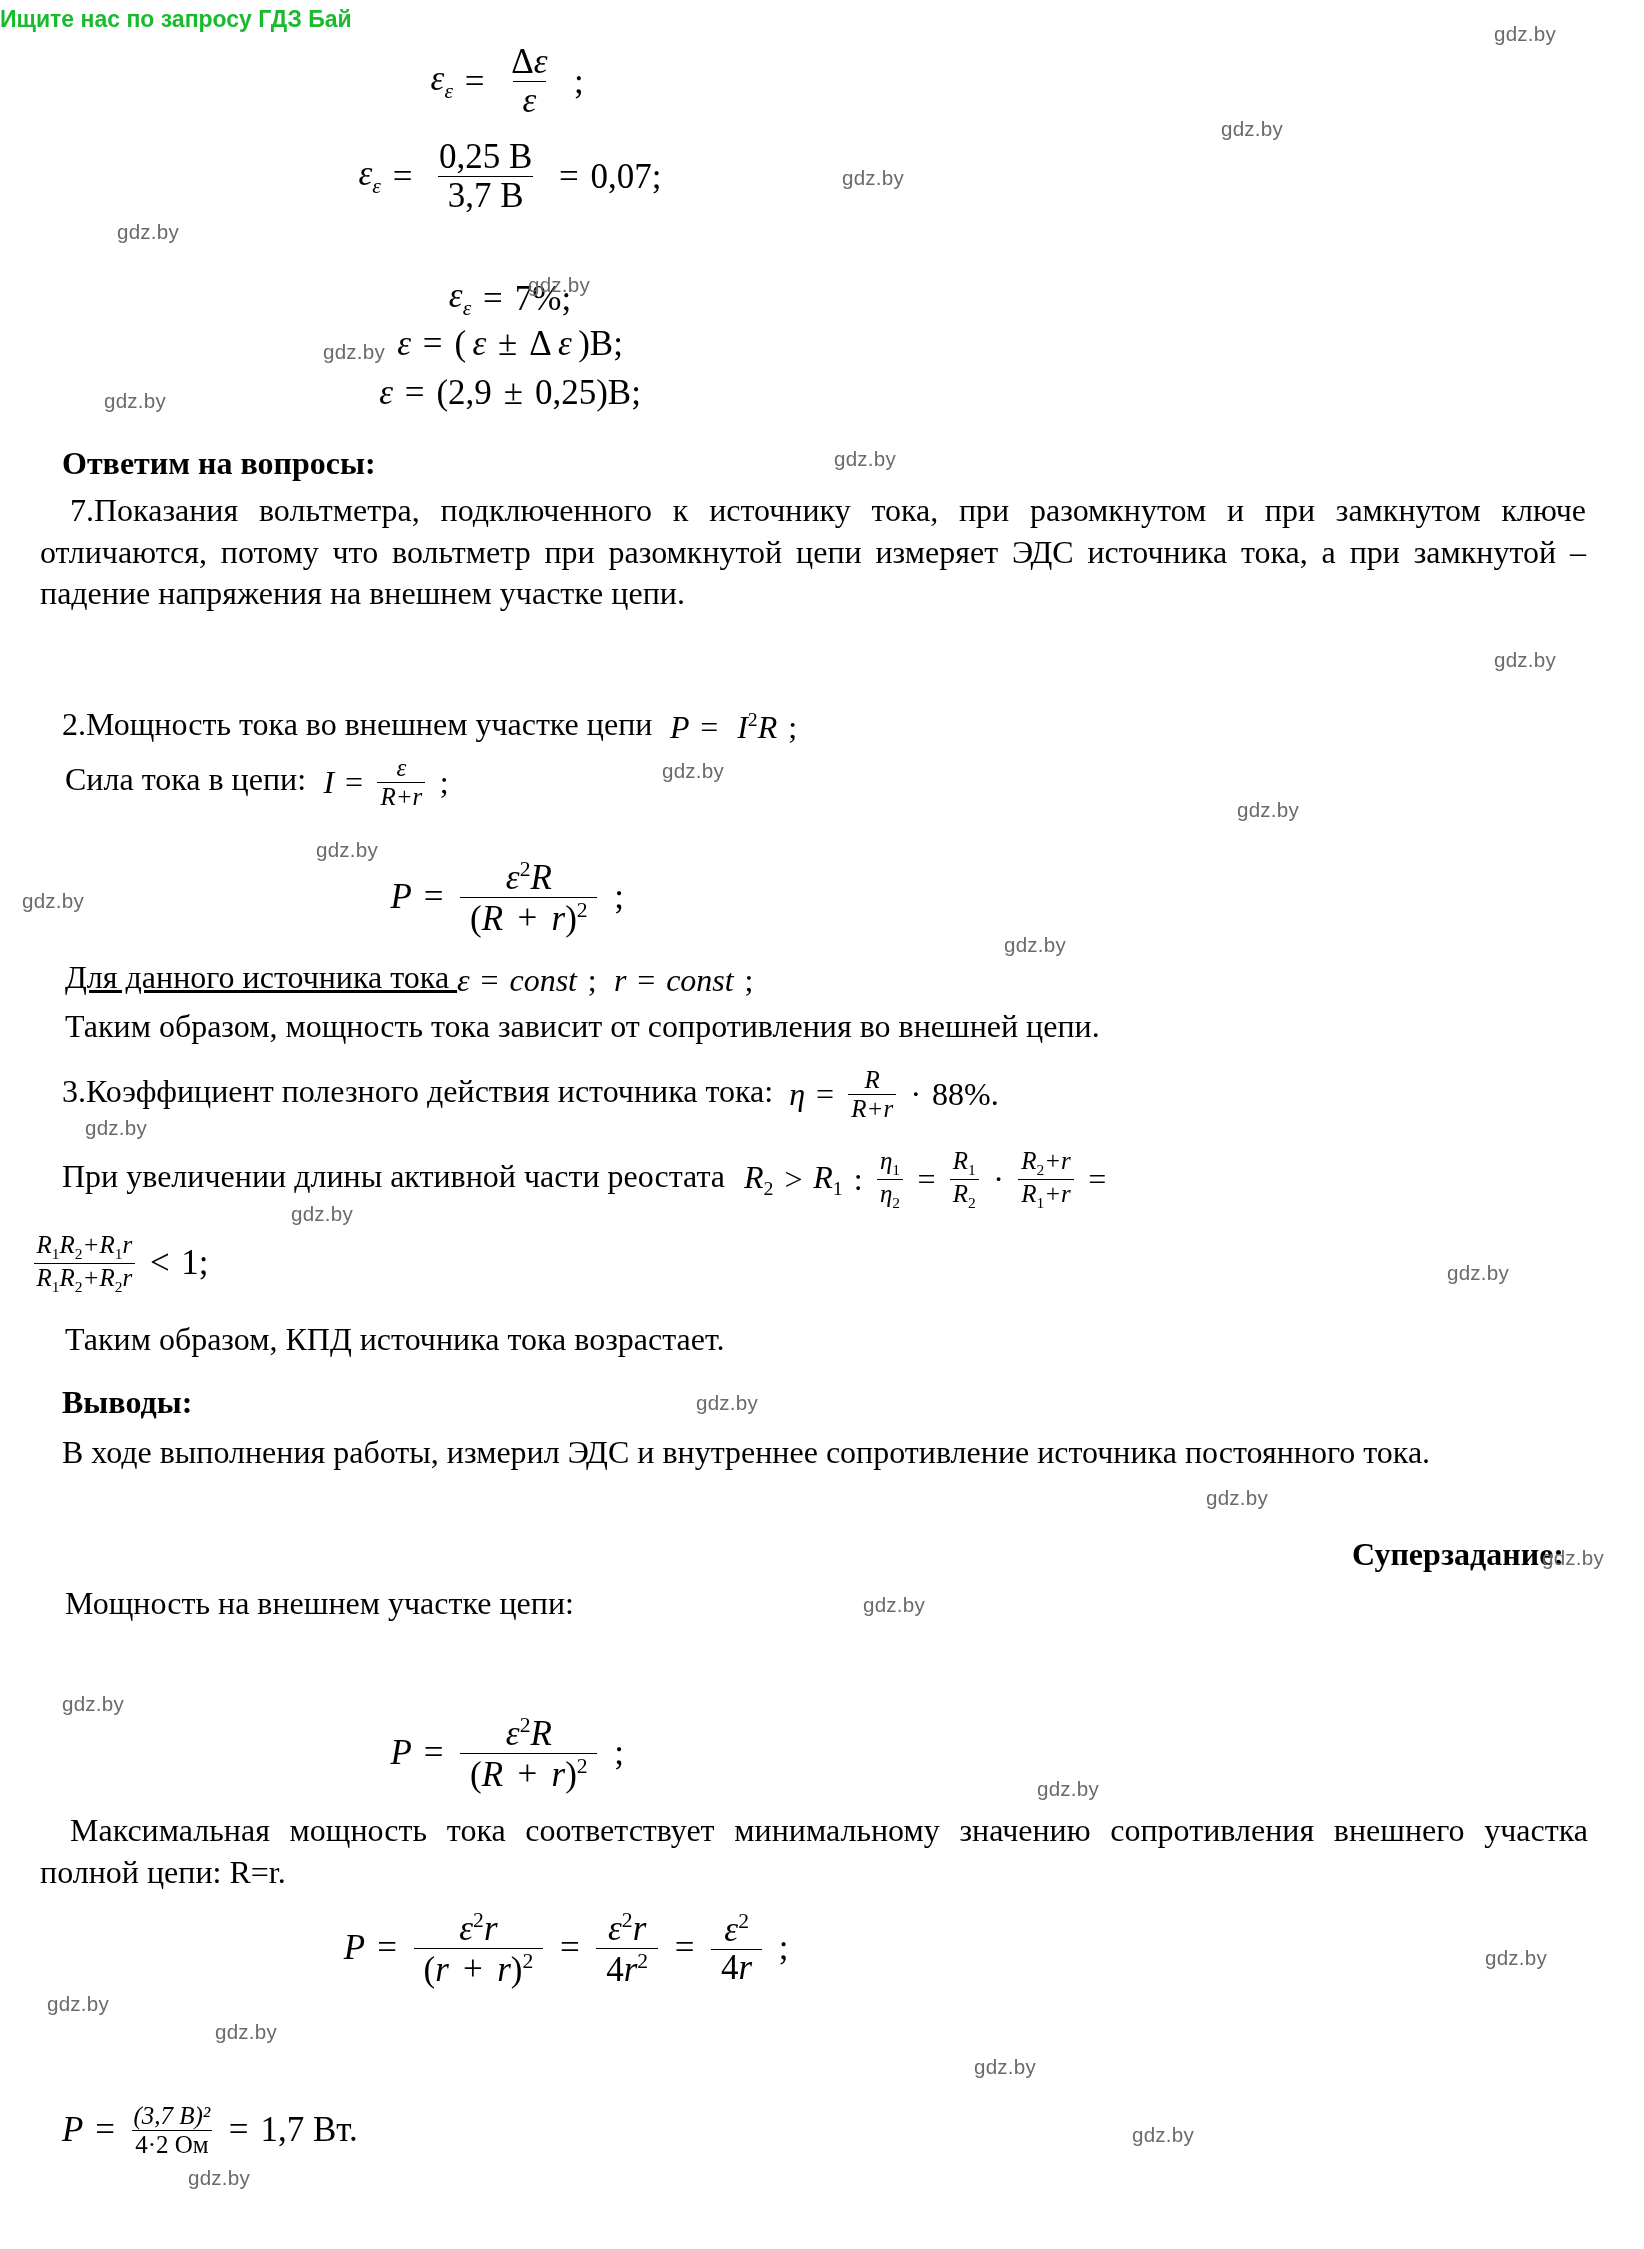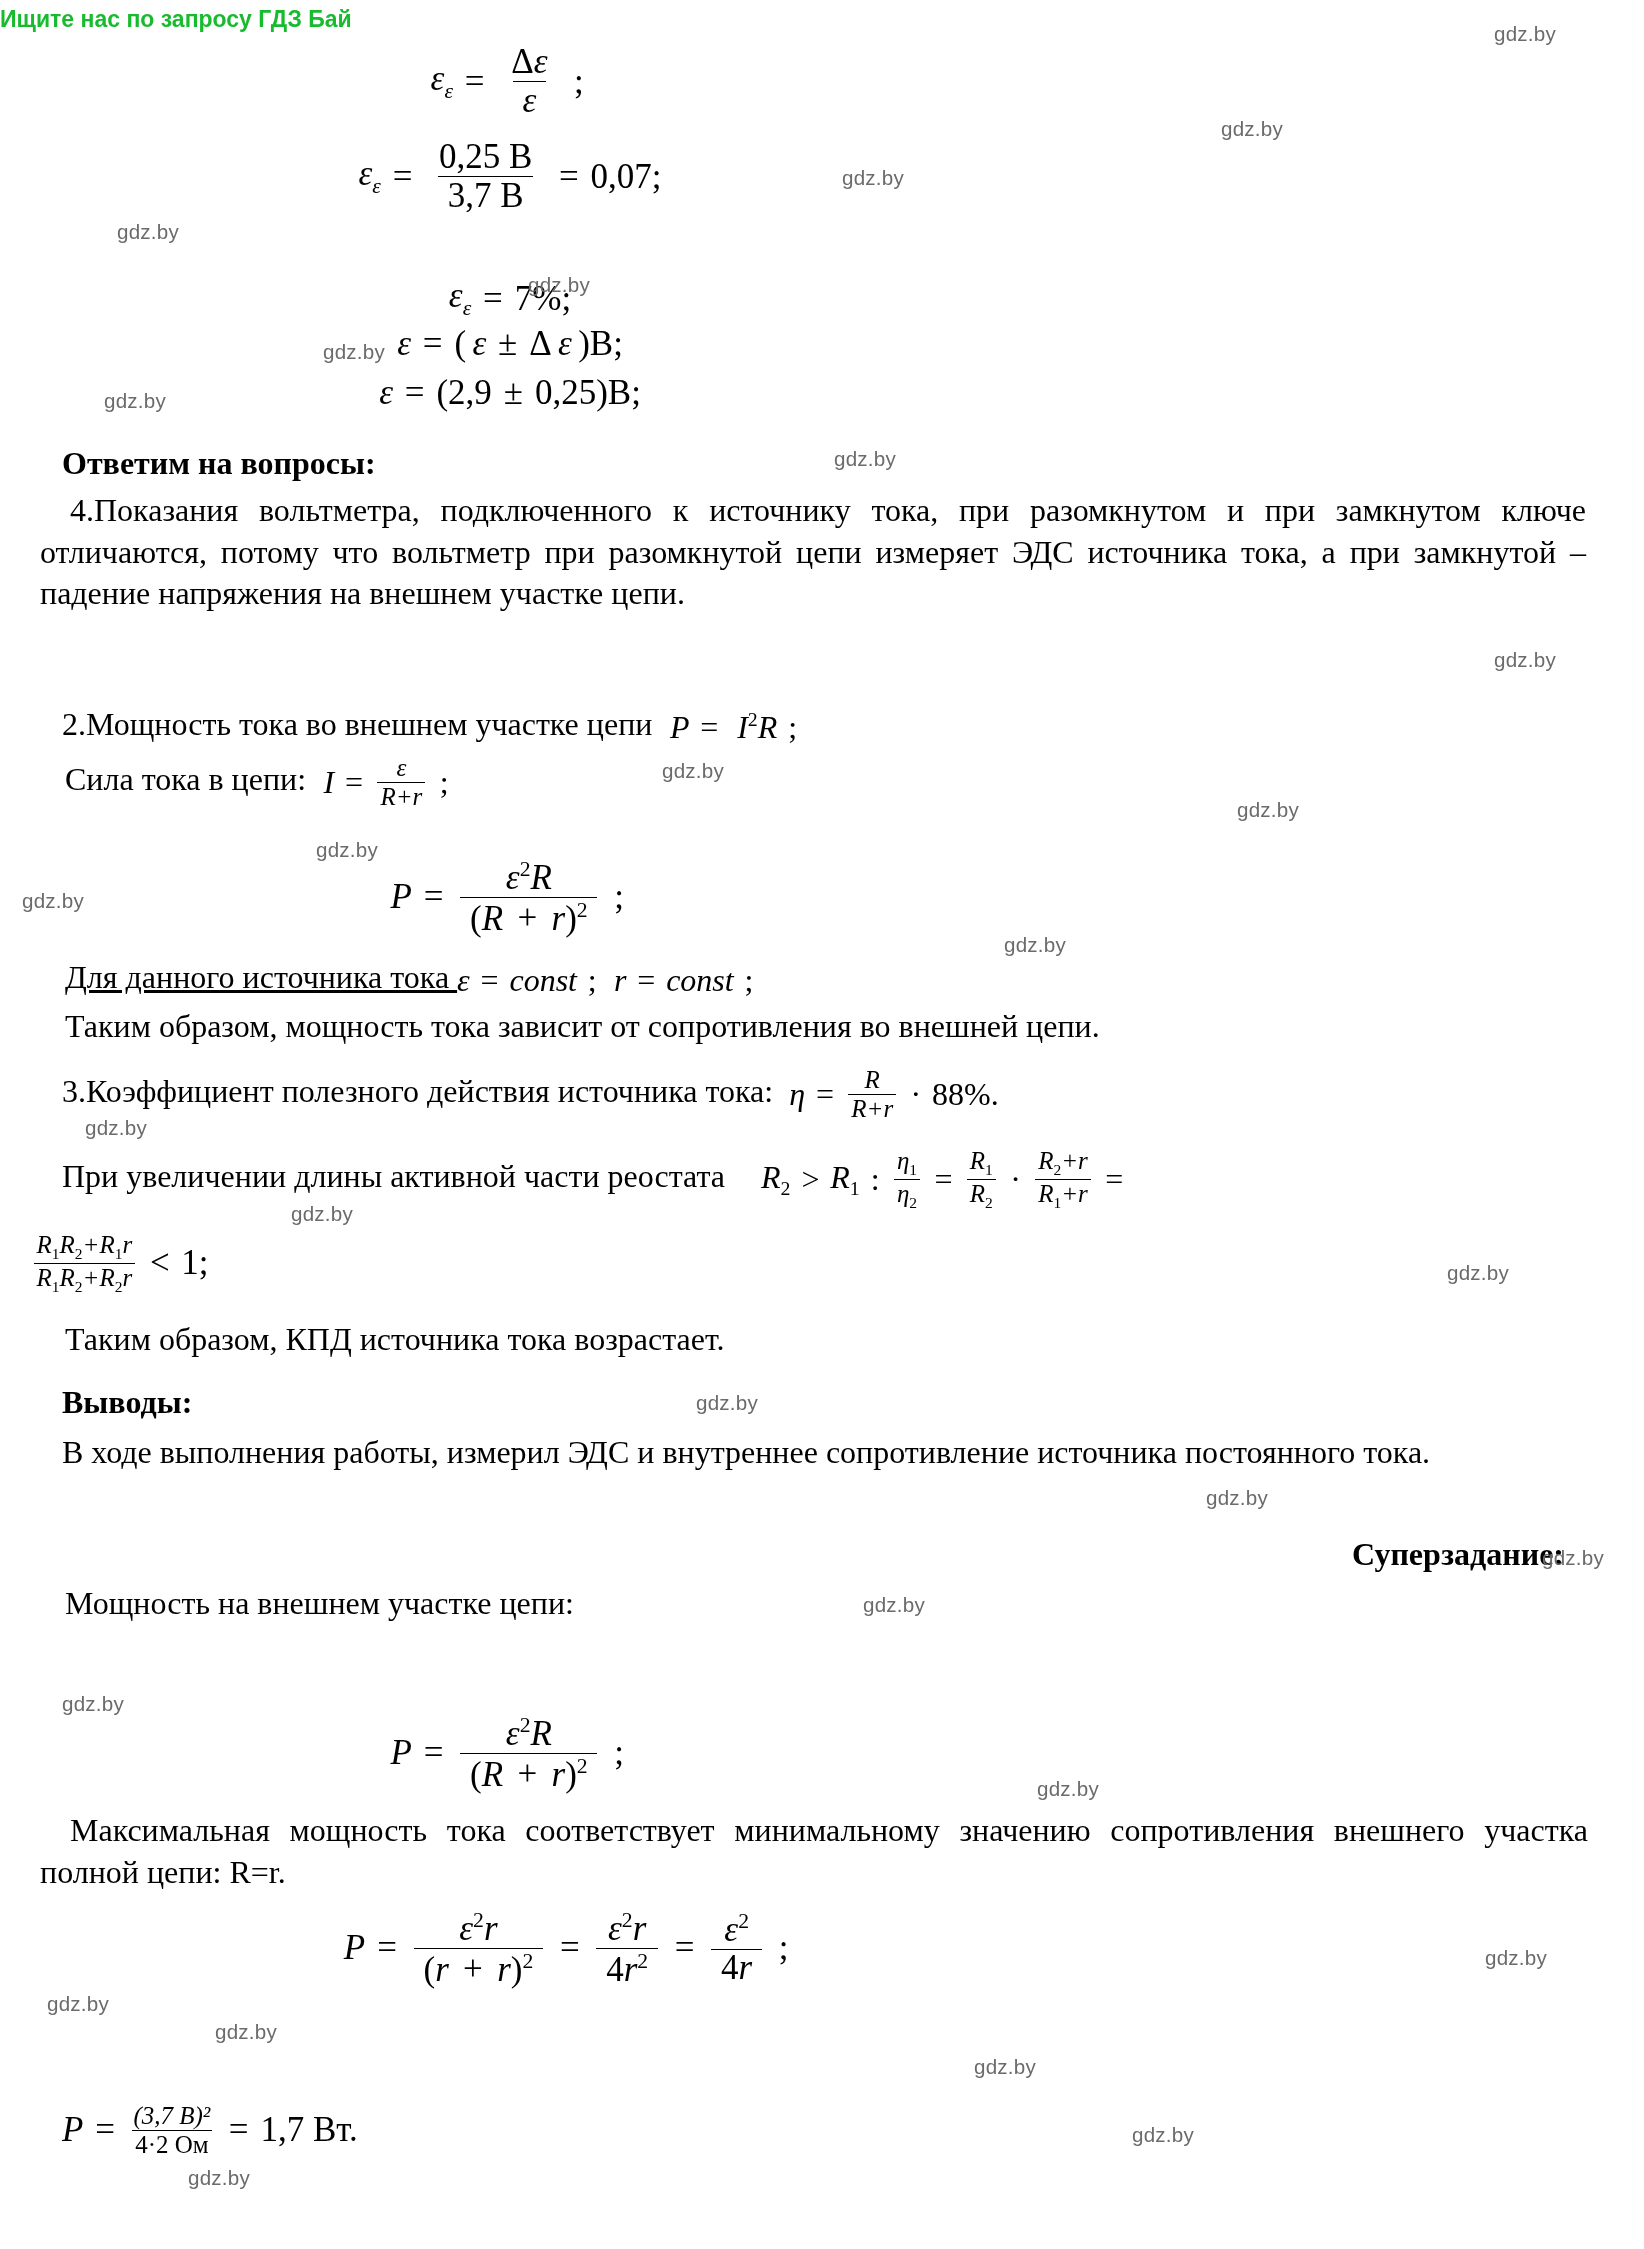--- a/index.html
+++ b/index.html
@@ -117,21 +117,21 @@
       <span>ε</span>
         <span class="eq">=</span>
       <span class="up">(2,9</span>
         <span class="eq">±</span>
         <span class="up">0,25)В;</span>
     </span>
   </div>
 
   <div class="txt bold" style="left:62px;top:443px;width:1518px;">Ответим на вопросы:</div>
 
-  <div class="txt just" style="left:40px;top:490px;width:1546px;text-indent:30px;">4.Показания вольтметра, подключенного к источнику тока, при разомкнутом и при замкнутом ключе отличаются, потому что вольтметр при разомкнутой цепи измеряет ЭДС источника тока, а при замкнутой – падение напряжения на внешнем участке цепи.</div>
+  <div class="txt just" style="left:40px;top:490px;width:1546px;text-indent:30px;">7.Показания вольтметра, подключенного к источнику тока, при разомкнутом и при замкнутом ключе отличаются, потому что вольтметр при разомкнутой цепи измеряет ЭДС источника тока, а при замкнутой – падение напряжения на внешнем участке цепи.</div>
 
   <div class="txt" style="left:62px;top:704px;width:1502px;">
     <span>2.Мощность тока во внешнем участке цепи</span>
     <span class="math" style="margin-left:9.5px;">
       <span>P</span>
         <span class="eq">=</span>
       <span style="margin-left:8px;">I<sup class="sp up">2</sup>R</span>
         <span class="eq">;</span>
     </span>
   </div>
@@ -186,21 +186,21 @@
         <span class="num">R</span>
         <span class="den">R+r</span>
       </span>
       <span class="eq">·</span>
         <span class="up">88%.</span>
     </span>
   </div>
 
   <div class="txt just" style="left:62px;top:1148px;width:1530px;">
     <span>При увеличении длины активной части реостата</span>
-    <span class="math" style="margin-left:28px;">
+    <span class="math" style="margin-left:11px;">
       <span>R<sub class="sb up">2</sub></span>
         <span class="eq">&gt;</span>
       <span>R<sub class="sb up">1</sub></span>
         <span class="eq">:</span>
       <span class="frac tight sm">
           <span class="num">η<sub class="sb up">1</sub></span>
           <span class="den">η<sub class="sb up">2</sub></span>
         </span>
       <span class="eq">=</span>
       <span class="frac tight sm">

